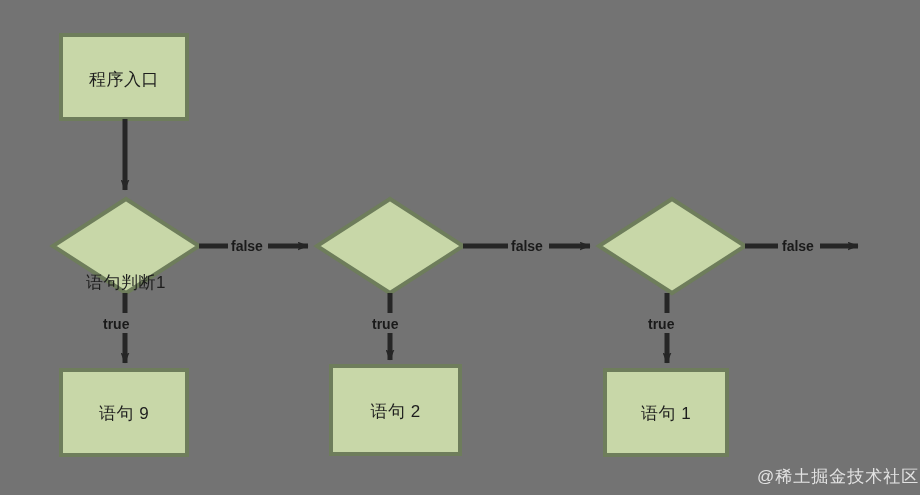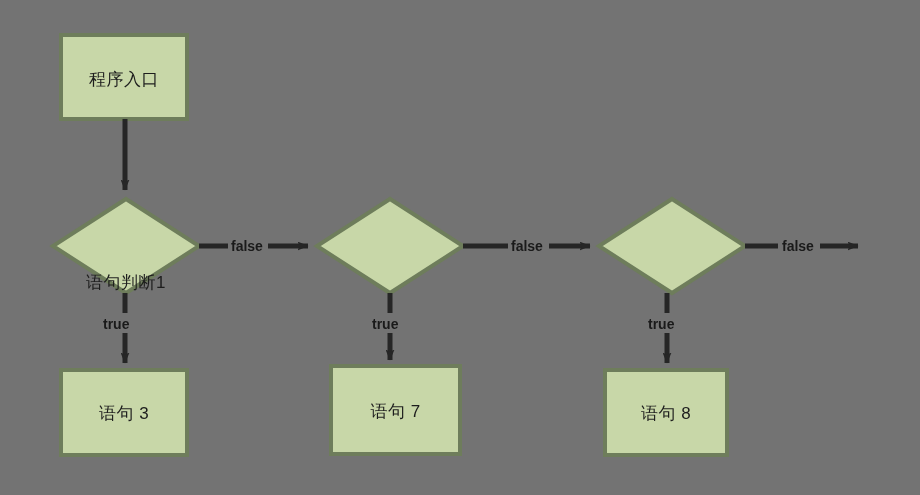--- a/index.html
+++ b/index.html
@@ -131,32 +131,33 @@
       <line x1="667" y1="333" x2="667" y2="363" stroke="#262626" stroke-width="5" marker-end="url(#arrowhead)"></line>
     </g>
   </svg>
 
   <div class="node-label cjk-label" style="left:61px; top:68px; width:126px;">程序入口</div>
 
   <div class="node-label cjk-label" style="left:53px; top:235px; width:146px;margin-top:36px;">语句判断1</div>
 
 
 
-  <div class="node-label cjk-label" style="left:61px; top:402px; width:126px;">语句 3</div>
+  <div class="node-label cjk-label" style="left:61px; top:402px; width:126px;">语句 9</div>
 
-  <div class="node-label cjk-label" style="left:331px; top:400px; width:129px;">语句 7</div>
+  <div class="node-label cjk-label" style="left:331px; top:400px; width:129px;">语句 2</div>
 
-  <div class="node-label cjk-label" style="left:605px; top:402px; width:122px;">语句 8</div>
+  <div class="node-label cjk-label" style="left:605px; top:402px; width:122px;">语句 1</div>
 
   <div class="edge-label" style="left:231px; top:238px;">false</div>
 
   <div class="edge-label" style="left:511px; top:238px;">false</div>
 
   <div class="edge-label" style="left:782px; top:238px;">false</div>
 
   <div class="edge-label" style="left:103px; top:316px;">true</div>
 
   <div class="edge-label" style="left:372px; top:316px;">true</div>
 
   <div class="edge-label" style="left:648px; top:316px;">true</div>
 
+  <div class="watermark" style="left:757px; top:465px;">@稀土掘金技术社区</div>
 
 </div>
 
 </body></html>

